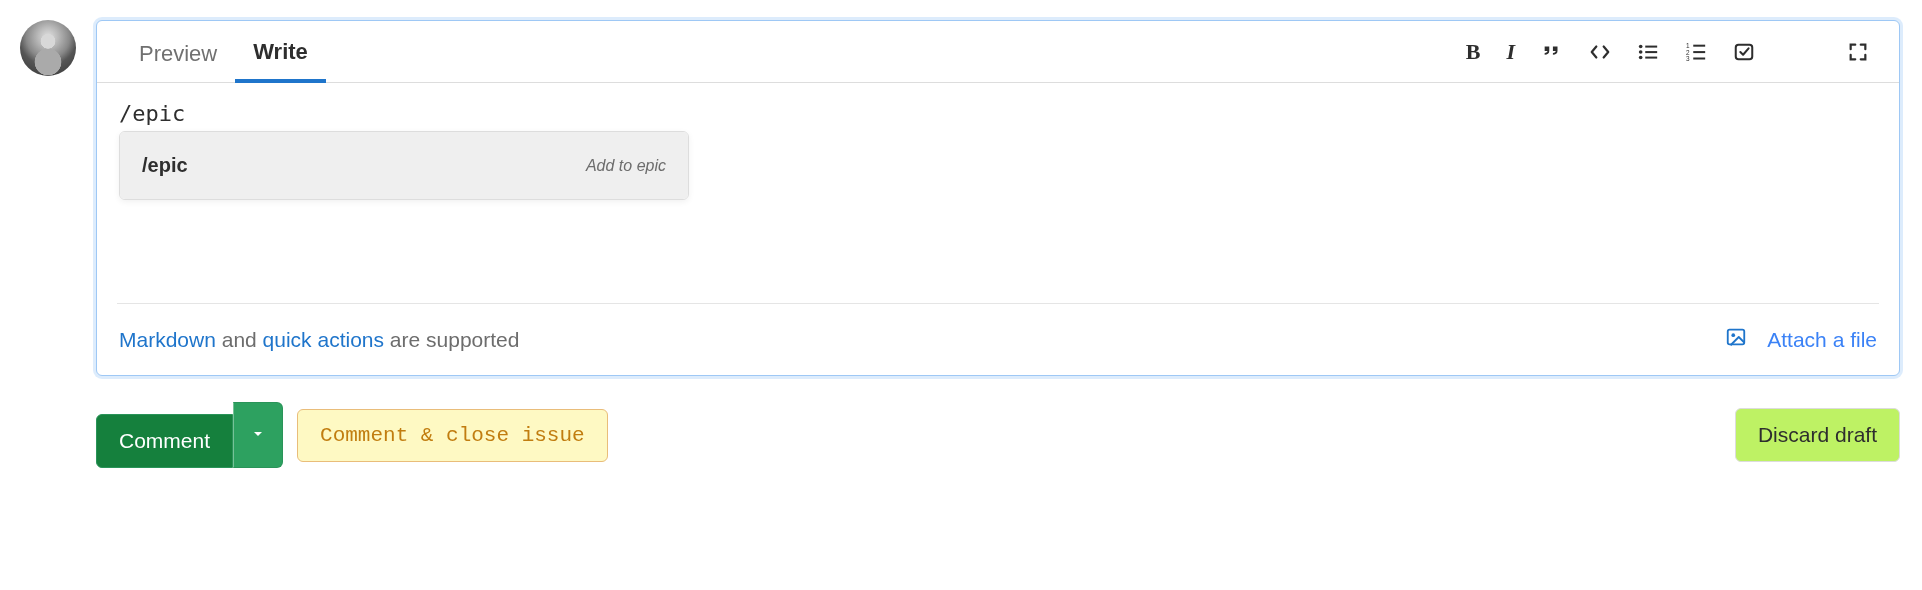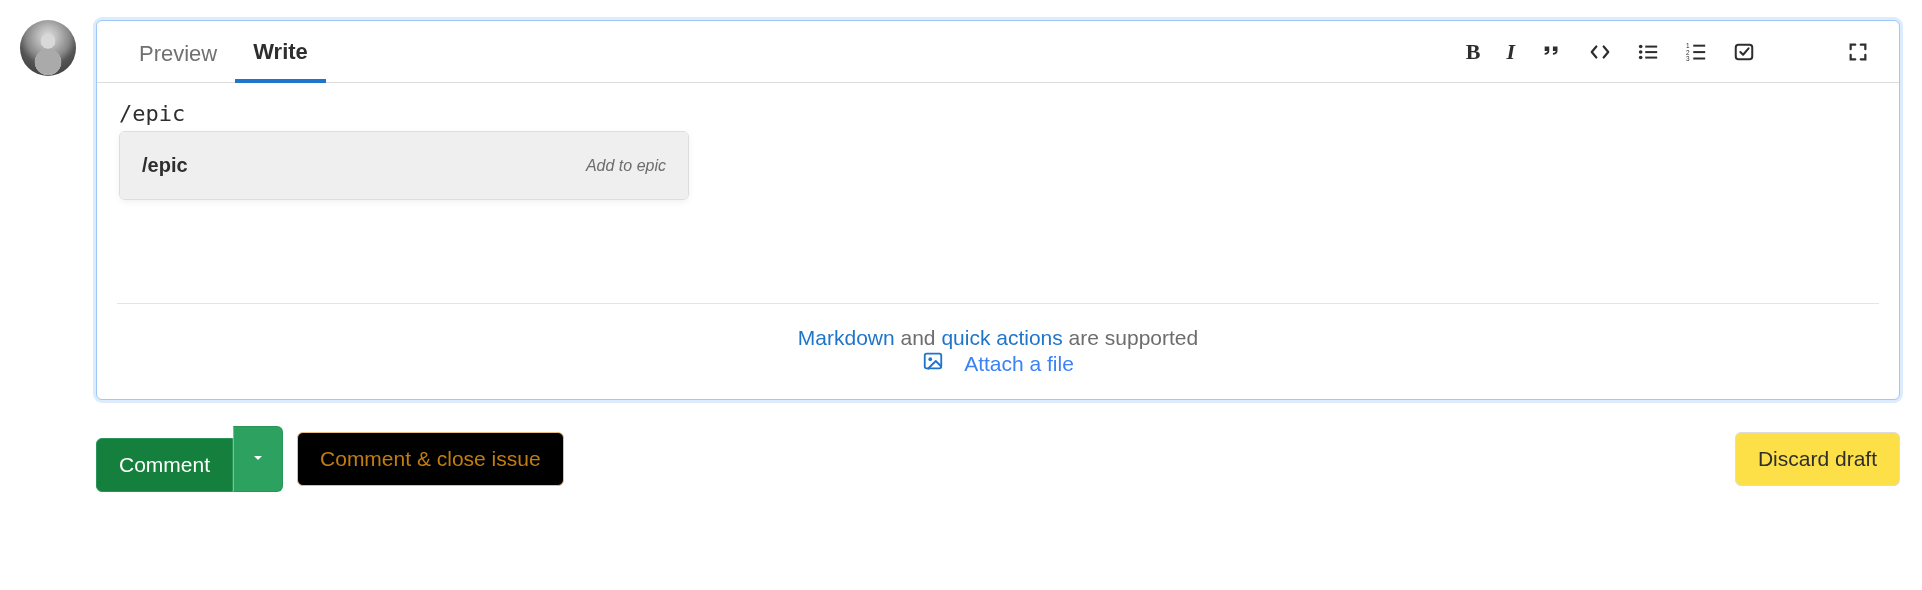--- a/index.html
+++ b/index.html
@@ -113,21 +113,20 @@
   .ac-params { color:#6d6d6d; font-size:20px;}
   .ac-desc { font-style: italic; color:#6d6d6d; font-size:16px; white-space:nowrap;}
   .footerbar {
     border-top: 1px solid #e5e5e5;
     margin: 150px 20px 0 20px;
     padding: 22px 2px 22px 2px;
     display:flex;
     align-items:center;
     justify-content:space-between;
     font-size: 21px;
-    flex-direction: column;
   }
   .footer-left { color:#6d6d6d; }
   .footer-left a { color:#1f75cb; text-decoration:none; }
   .attach {
     color:#3b82f6;
     display:flex;
     align-items:center;
     gap:20px;
     cursor:pointer;
   }
@@ -143,21 +142,21 @@
   .btn-group { display:flex; }
   .btn {
     display:inline-flex;
     align-items:center;
     justify-content:center;
     font-size:21px;
     padding: 14px 22px;
     border-radius: 6px;
     border: 1px solid transparent;
     cursor:pointer;
-    background:#fde047;
+    background:#bef264;
     white-space:nowrap;
   }
   .btn-primary {
     background:#15803d;
     color:#fff;
     border-color:#2a9459;
     border-top-right-radius:0;
     border-bottom-right-radius:0;
     margin-top:12px;
   }
@@ -167,21 +166,22 @@
     border-color:#2a9459;
     border-left-color: rgba(255,255,255,0.35);
     border-top-left-radius:0;
     border-bottom-left-radius:0;
     padding:14px 16px;
   }
   .btn-caret svg{width:16px;height:16px;}
   .btn-warning-outline {
     color:#c17d10;
     border:1px solid #e9bd7a;
-    background:#000000;
+    background:#fef9c3;
+    font-family:Liberation Mono, monospace;
   }
   .btn-default {
     color:#2e2e2e;
     border:1px solid #dcdcdc;
   }
   .spacer { flex:1; }
   .toolbar-gap { width: 40px; }
 </style>
 </head>
 <body>

